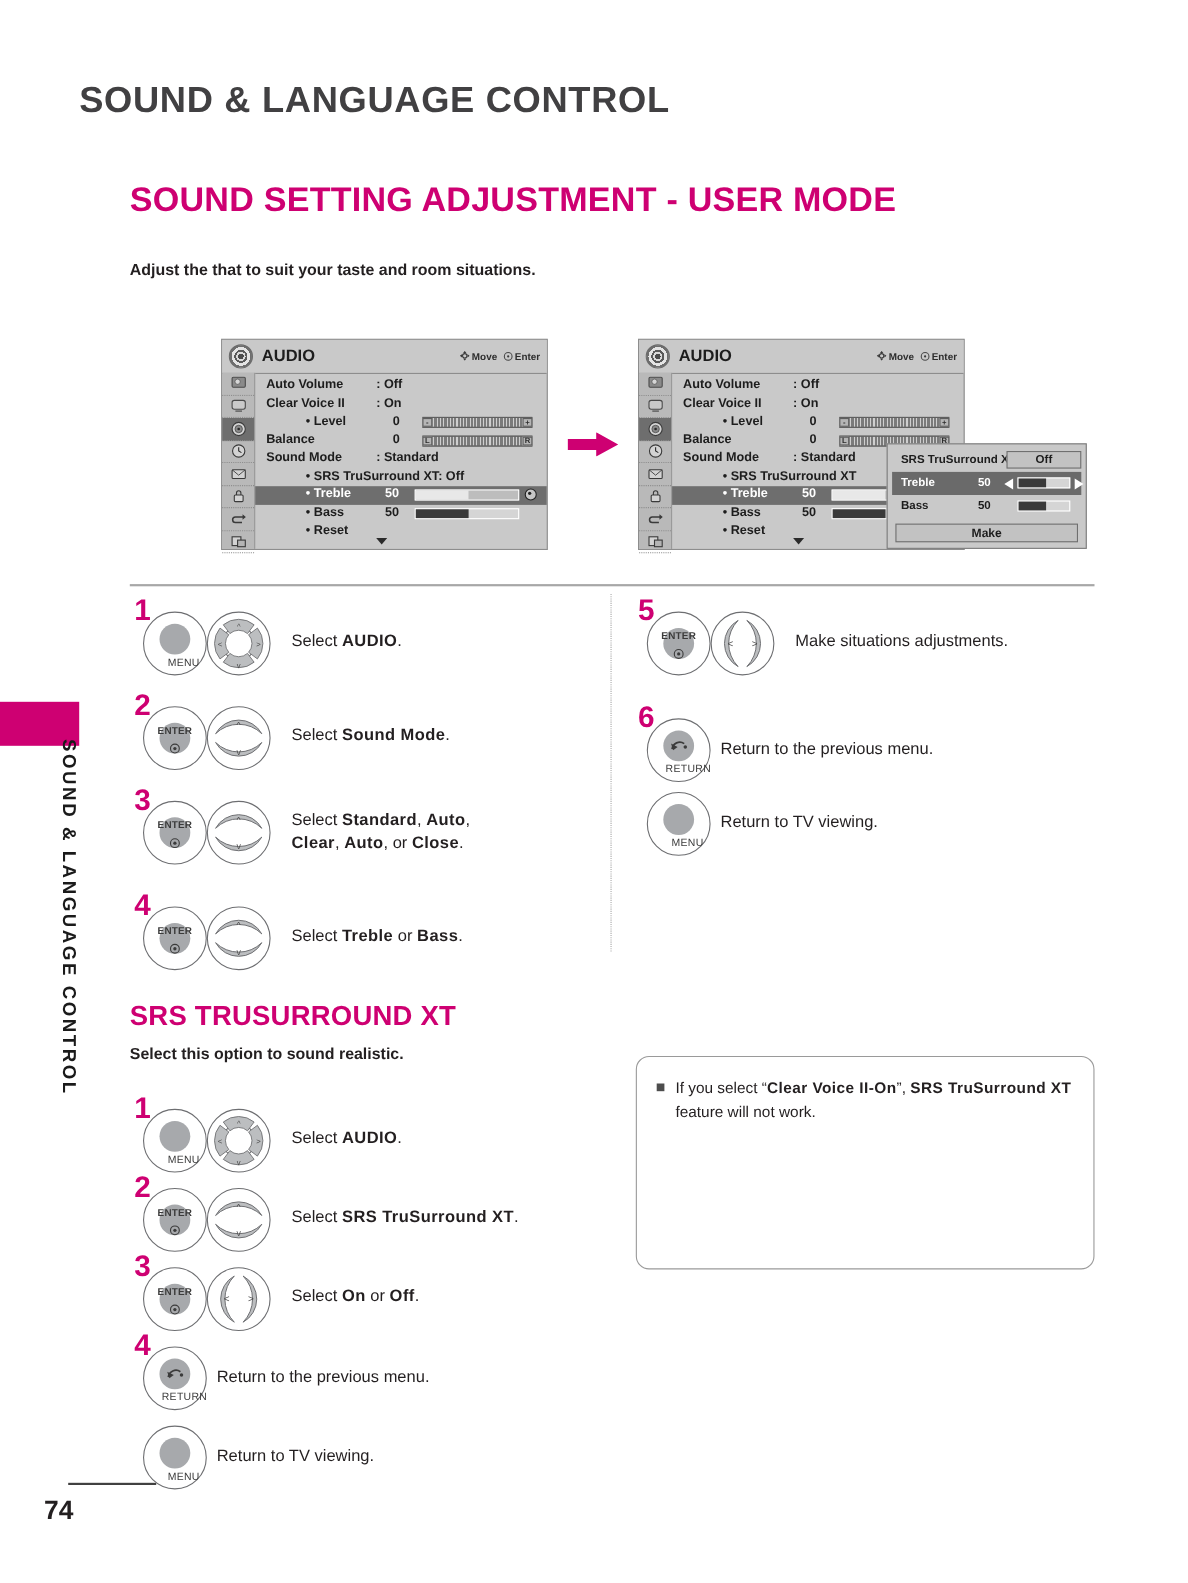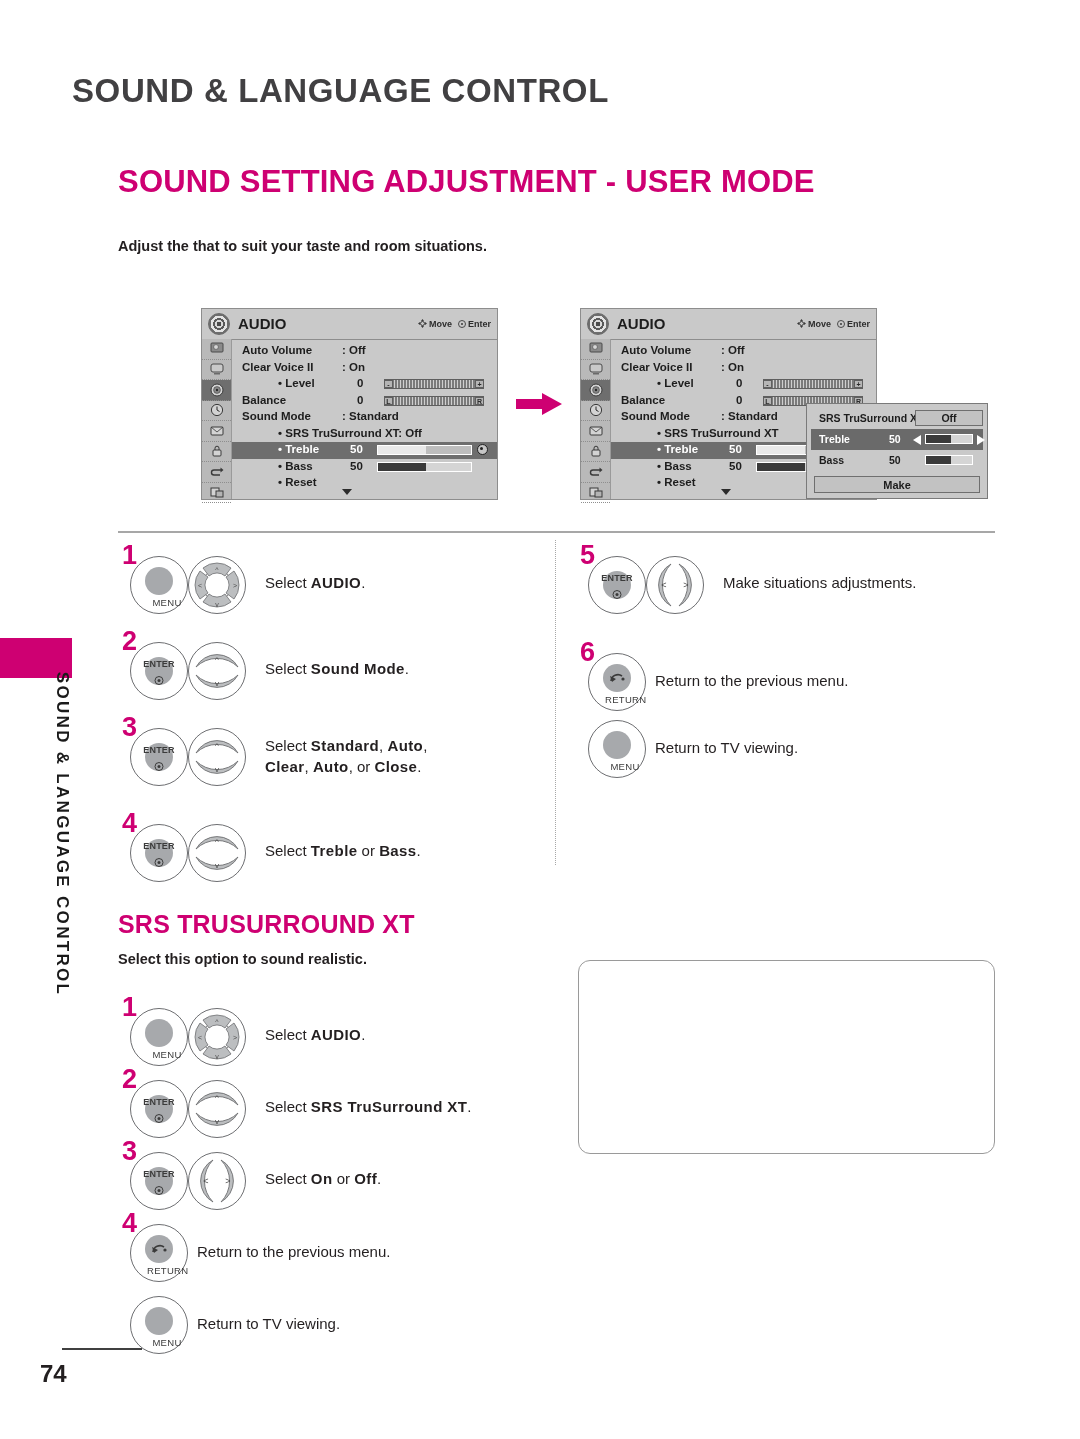--- a/index.html
+++ b/index.html
@@ -607,13 +607,14 @@
 
 <div class="step" style="left:125px;top:1288px;">
   <div class="btn-circle" style="left:5px;top:8px;">
     <div class="inner-round"></div>
     <div class="btn-caption">MENU</div>
   </div>
   <div class="step-text" style="left:72px;top:25px;width:330px;">Return to TV viewing.</div>
 </div>
 
 <div id="note-box">
+  <div class="note-item">If you select “<b>Clear Voice II-On</b>”, <b>SRS TruSurround XT</b> feature will not work.</div>
 </div>
 
 </body></html>

